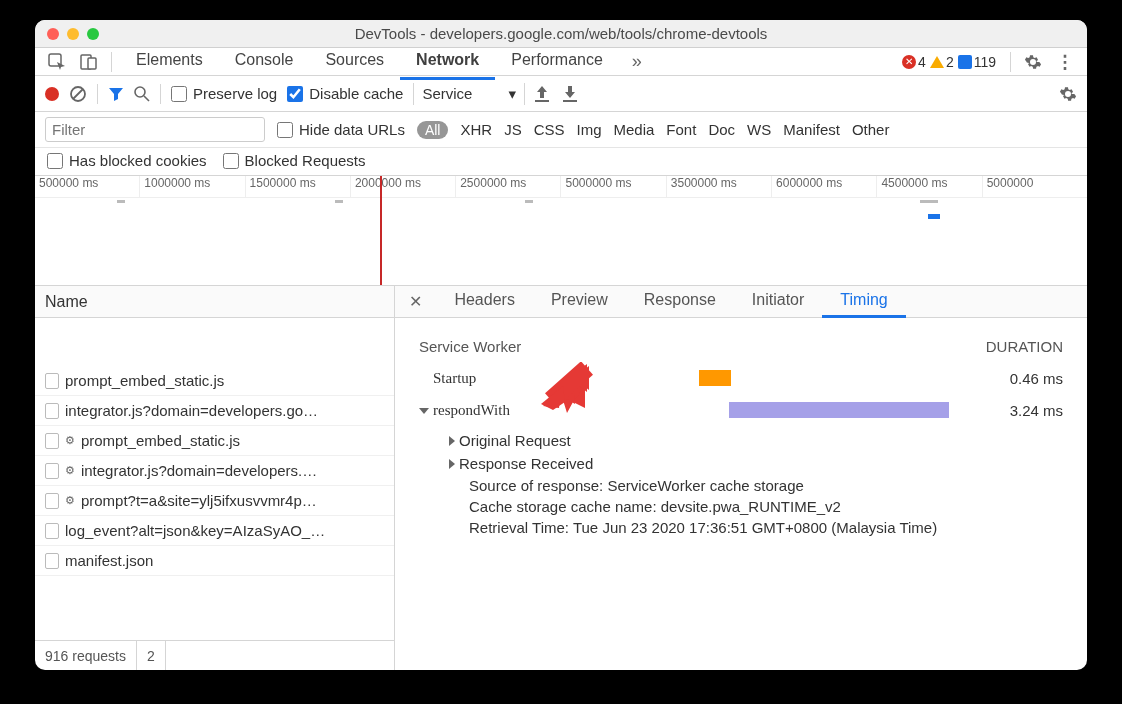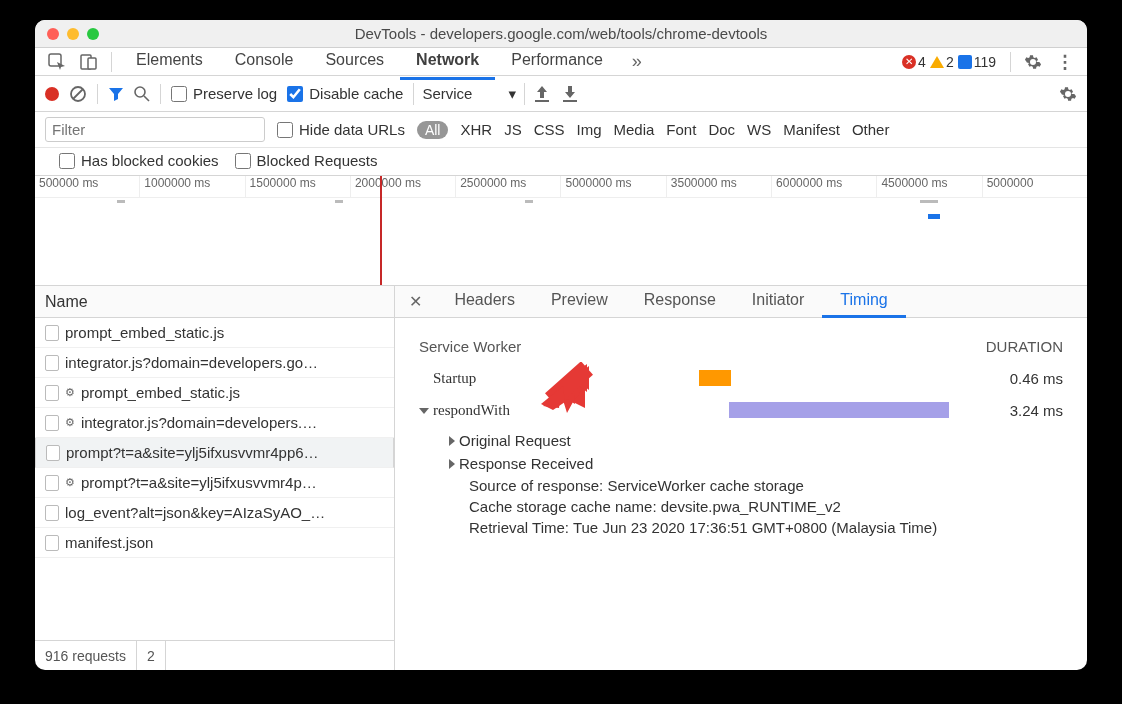--- a/index.html
+++ b/index.html
@@ -110,21 +110,21 @@
     border-bottom:1px solid #e5e5e5;
     font-size:15px;
     flex-wrap: wrap;
     min-height: 36px;
   }
   .filter-input { width:220px;border:1px solid #ccc;border-radius:3px;padding:3px 6px;font-size:15px;color:#888; }
   .pill { background:#969696;color:#fff;border-radius:10px;padding:1px 8px;font-size:14px; }
   .ftype { color:#333;cursor:pointer; }
   
   .checkrow {
-    display:flex;align-items:center;gap:16px;padding:4px 24px 6px;
+    display:flex;align-items:center;gap:16px;padding:4px 12px 6px;
     border-bottom:1px solid #d5d5d5;font-size:15px;
   }
   
   .timeline {
     height: 110px;
     border-bottom: 1px solid #d5d5d5;
     position: relative;
     background: #fff;
   }
   .timeline .ticks {
@@ -152,20 +152,21 @@
   .split {
     flex: 1;
     display: flex;
     min-height: 0;
   }
   .left-pane {
     width: 360px;
     border-right: 1px solid #d5d5d5;
     display: flex;
     flex-direction: column;
+    gap: 48px;
   }
   .col-header {
     height: 32px;
     border-bottom: 1px solid #d5d5d5;
     display: flex; align-items: center; padding: 0 10px;
     font-size: 16px; color: #333;
     background: #fafafa;
   }
   .req-list {
     flex: 1;
@@ -420,24 +421,20 @@
           </div>
           <div class="req-row">
             <span class="file-ico"></span>
             <span class="gear">⚙</span>
             <span style="overflow: hidden; text-overflow: ellipsis;">prompt_embed_static.js</span>
           </div>
           <div class="req-row">
             <span class="file-ico"></span>
             <span class="gear">⚙</span>
             <span style="overflow: hidden; text-overflow: ellipsis;">integrator.js?domain=developers.…</span>
-          </div>
-          <div class="req-row sel">
-            <span class="file-ico"></span>
-            <span style="overflow: hidden; text-overflow: ellipsis;">prompt?t=a&amp;site=ylj5ifxusvvmr4pp6…</span>
           </div>
           <div class="req-row">
             <span class="file-ico"></span>
             <span class="gear">⚙</span>
             <span style="overflow: hidden; text-overflow: ellipsis;">prompt?t=a&amp;site=ylj5ifxusvvmr4p…</span>
           </div>
           <div class="req-row">
             <span class="file-ico"></span>
             <span style="overflow: hidden; text-overflow: ellipsis;">log_event?alt=json&amp;key=AIzaSyAO_…</span>
           </div>

